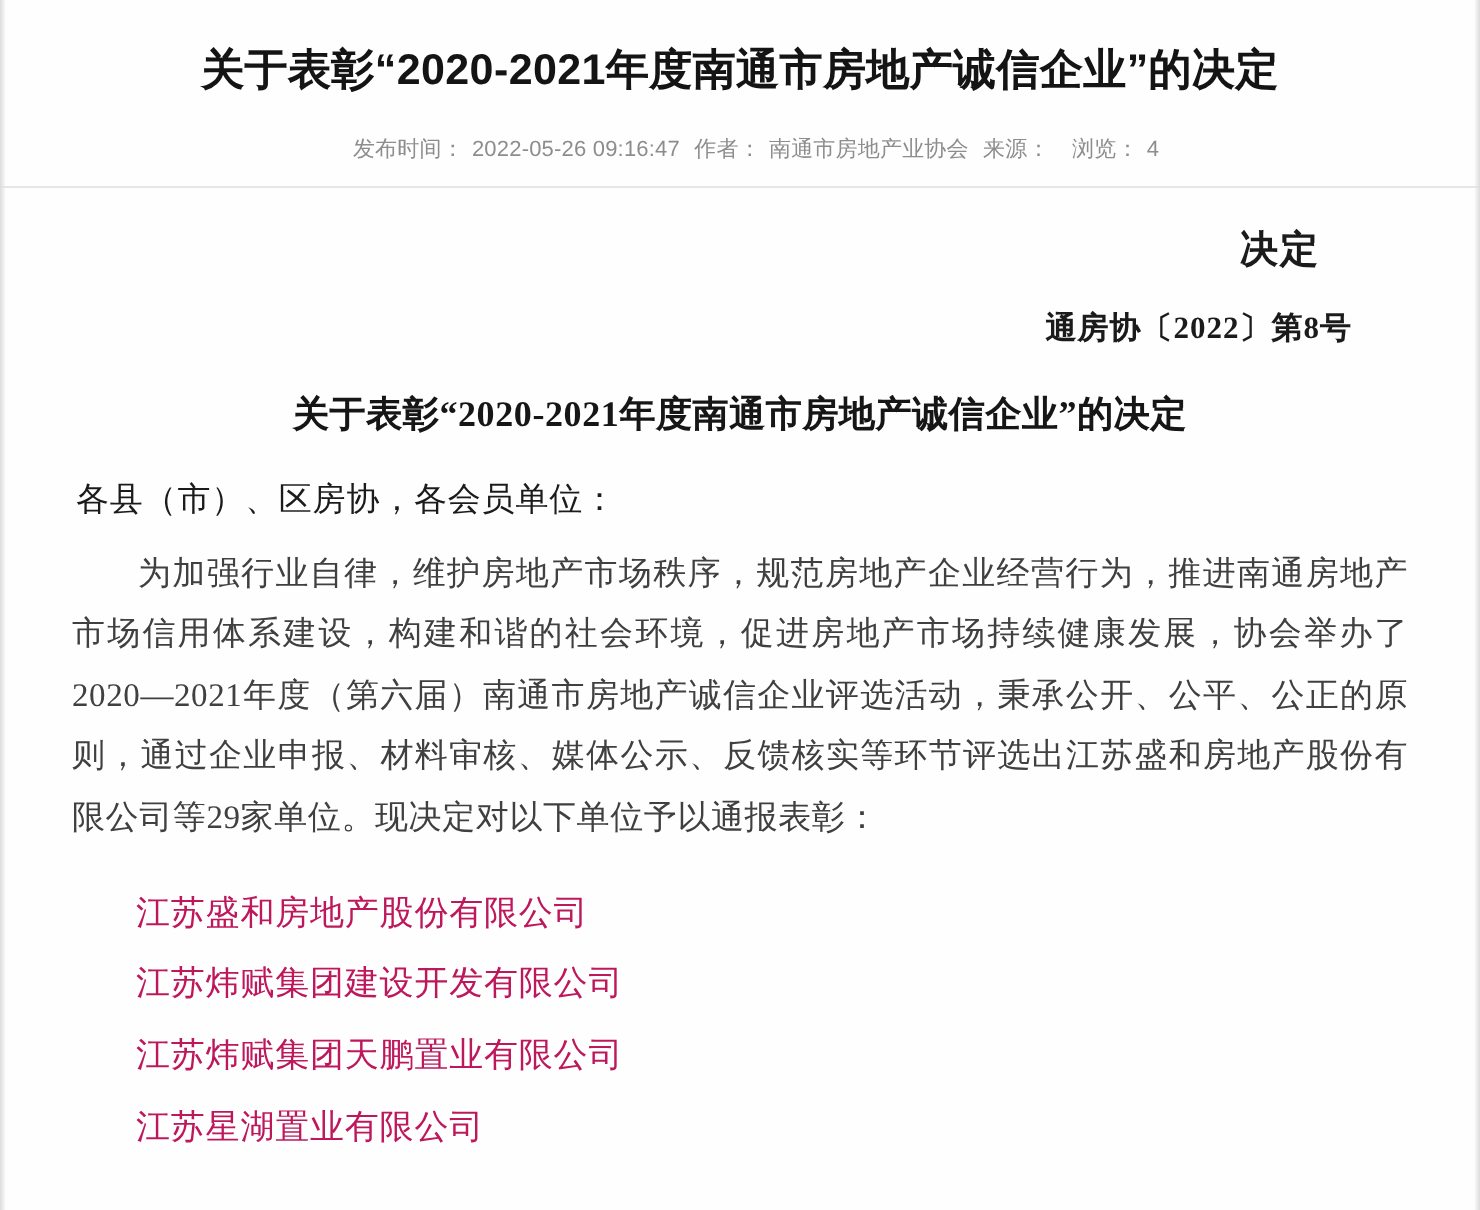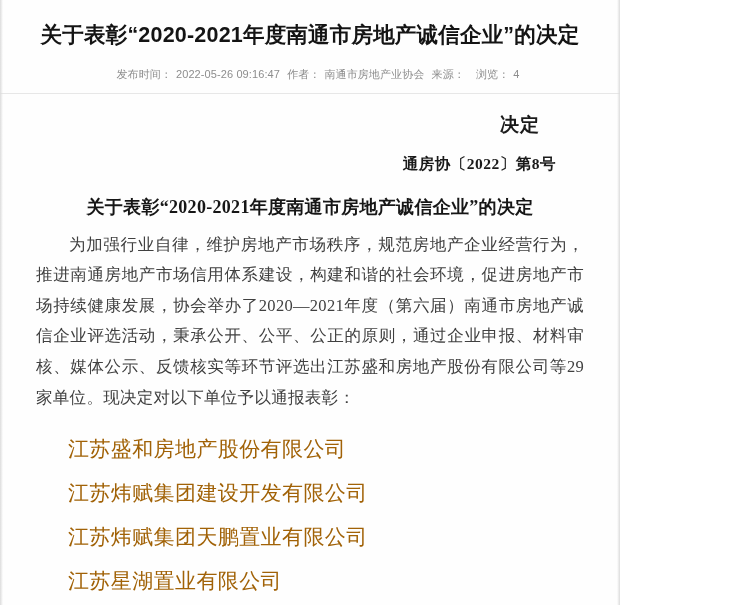--- a/index.html
+++ b/index.html
@@ -9,21 +9,21 @@
   }
   body {
     width: 740px;
     height: 605px;
     overflow: hidden;
     font-family: "Liberation Serif", "DejaVu Serif", serif;
     color: #1a1a1a;
   }
   .page {
     position: relative;
-    width: 620px;
+    width: 740px;
     height: 605px;
     background: #fefefe;
     box-sizing: border-box;
   }
   .headline {
     text-align: center;
     font-family: "Liberation Sans", "DejaVu Sans", sans-serif;
     font-weight: bold;
     font-size: 21.5px;
     letter-spacing: 0.2px;
@@ -91,24 +91,24 @@
     text-justify: inter-ideograph;
     text-indent: 2em;
     letter-spacing: 0.3px;
     color: #404040;
   }
   .list {
     margin-top: 14px;
     padding-left: 2em;
   }
   .list-item {
-    font-size: 21px;
+    font-size: 17px;
     line-height: 2.1;
     letter-spacing: 0.4px;
-    color: #a16207;
+    color: #be185d;
   }
   .edge-shadow-left {
     position: absolute;
     left: 0; top: 0; bottom: 0;
     width: 3px;
     background: linear-gradient(to right, #dcdcdc, rgba(255,255,255,0));
     pointer-events: none;
   }
   .edge-shadow-right {
     position: absolute;
@@ -138,20 +138,21 @@
   <div class="divider"></div>
 
   <div class="doc">
 
     <div class="right-line">决定</div>
 
     <div class="doc-number">通房协〔2022〕第8号</div>
 
     <div class="doc-title">关于表彰“2020-2021年度南通市房地产诚信企业”的决定</div>
 
+    <div class="salutation">各县（市）、区房协，各会员单位：</div>
 
     <div class="para">为加强行业自律，维护房地产市场秩序，规范房地产企业经营行为，推进南通房地产市场信用体系建设，构建和谐的社会环境，促进房地产市场持续健康发展，协会举办了2020—2021年度（第六届）南通市房地产诚信企业评选活动，秉承公开、公平、公正的原则，通过企业申报、材料审核、媒体公示、反馈核实等环节评选出江苏盛和房地产股份有限公司等29家单位。现决定对以下单位予以通报表彰：</div>
 
     <div class="list">
       <div class="list-item">江苏盛和房地产股份有限公司</div>
       <div class="list-item">江苏炜赋集团建设开发有限公司</div>
       <div class="list-item">江苏炜赋集团天鹏置业有限公司</div>
       <div class="list-item">江苏星湖置业有限公司</div>
     </div>
 

